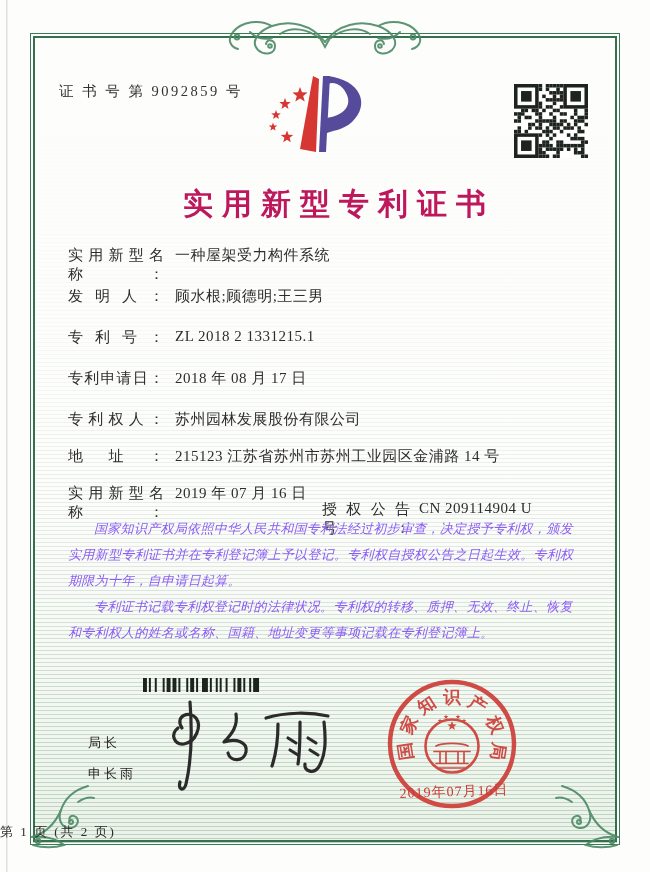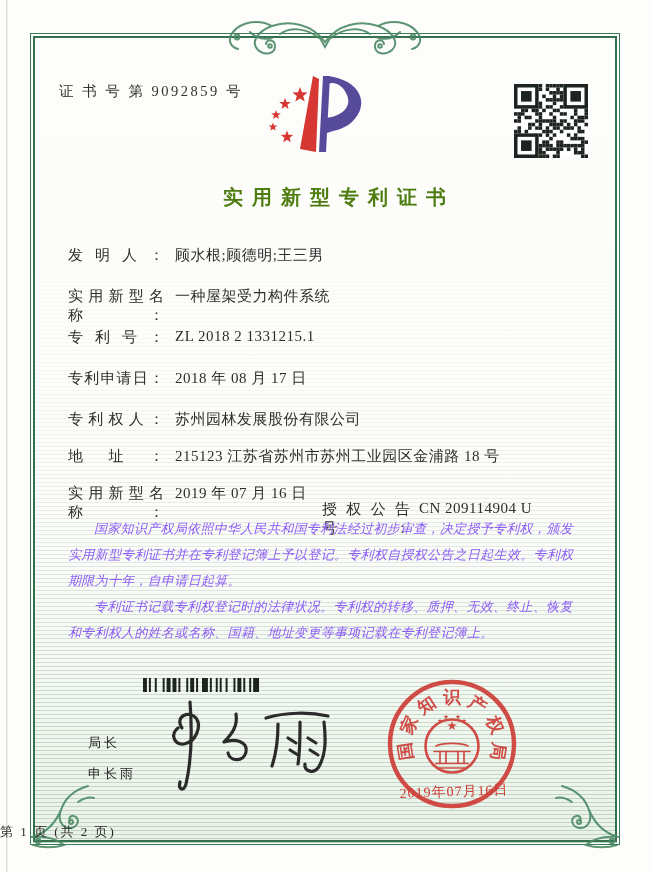--- a/index.html
+++ b/index.html
@@ -24,21 +24,21 @@
     border:1px solid #3a7a58;pointer-events:none;}
   .frame::after{content:'';position:absolute;inset:2px;border:2px solid #35714f;}
   .orn{position:absolute;pointer-events:none;}
   .orn-top{left:220px;top:12px;}
   .orn-bl{left:24px;bottom:20px;}
   .orn-br{right:24px;bottom:20px;}
   .cert-no{position:absolute;left:59px;top:82px;font-size:14.5px;letter-spacing:2.5px;color:#33322f;}
   .logo{position:absolute;left:264px;top:70px;width:110px;height:100px;}
   .qr{position:absolute;left:514px;top:84px;width:74px;height:74px;}
   .title{position:absolute;left:0;right:0;top:184px;margin:0;text-align:center;
-    font-size:20px;font-weight:700;letter-spacing:9px;color:#4d7c0f;padding-left:28px;}
+    font-size:30px;font-weight:700;letter-spacing:9px;color:#be185d;padding-left:28px;}
   .fields{position:absolute;left:68px;top:246px;right:52px;}
   .frow{position:relative;height:41px;font-size:15px;color:#2e2d2b;}
   .frow.tight{height:37px;}
   .flabel{display:inline-block;width:96px;text-align:justify;text-align-last:justify;
     -moz-text-align-last:justify;vertical-align:top;}
   .fvalue{margin-left:11px;letter-spacing:.5px;}
   .pair2{position:absolute;left:254px;top:16px;}
   .pair2 .flabel{width:88px;}
   .pair2 .fvalue{margin-left:9px;}
   .paras{position:absolute;left:68px;right:64px;top:516px;font-size:13px;line-height:26px;
@@ -272,36 +272,36 @@
         <rect x="48" y="80" width="4" height="4"></rect>
         <rect x="76" y="80" width="4" height="4"></rect>
         <rect x="80" y="80" width="4" height="4"></rect>
       </g>
   </svg>
 
   <h1 class="title">实用新型专利证书</h1>
 
   <div class="fields">
     <div class="frow">
+      <span class="flabel">实用新型名称：</span><span class="fvalue">一种屋架受力构件系统</span>
+    </div>
+    <div class="frow">
       <span class="flabel">发明人：</span><span class="fvalue">顾水根;顾德明;王三男</span>
-    </div>
-    <div class="frow">
-      <span class="flabel">实用新型名称：</span><span class="fvalue">一种屋架受力构件系统</span>
     </div>
     <div class="frow">
       <span class="flabel">专利号：</span><span class="fvalue">ZL 2018 2 1331215.1</span>
     </div>
     <div class="frow">
       <span class="flabel">专利申请日：</span><span class="fvalue">2018 年 08 月 17 日</span>
     </div>
     <div class="frow tight">
       <span class="flabel">专利权人：</span><span class="fvalue">苏州园林发展股份有限公司</span>
     </div>
     <div class="frow tight">
-      <span class="flabel">地址：</span><span class="fvalue">215123 江苏省苏州市苏州工业园区金浦路 18 号</span>
+      <span class="flabel">地址：</span><span class="fvalue">215123 江苏省苏州市苏州工业园区金浦路 14 号</span>
     </div>
     <div class="frow">
       <span class="flabel">实用新型名称：</span><span class="fvalue">2019 年 07 月 16 日</span>
       <span class="pair2">
         <span class="flabel">授权公告号：</span><span class="fvalue">CN 209114904 U</span>
       </span>
     </div>
   </div>
 
   <div class="paras">

